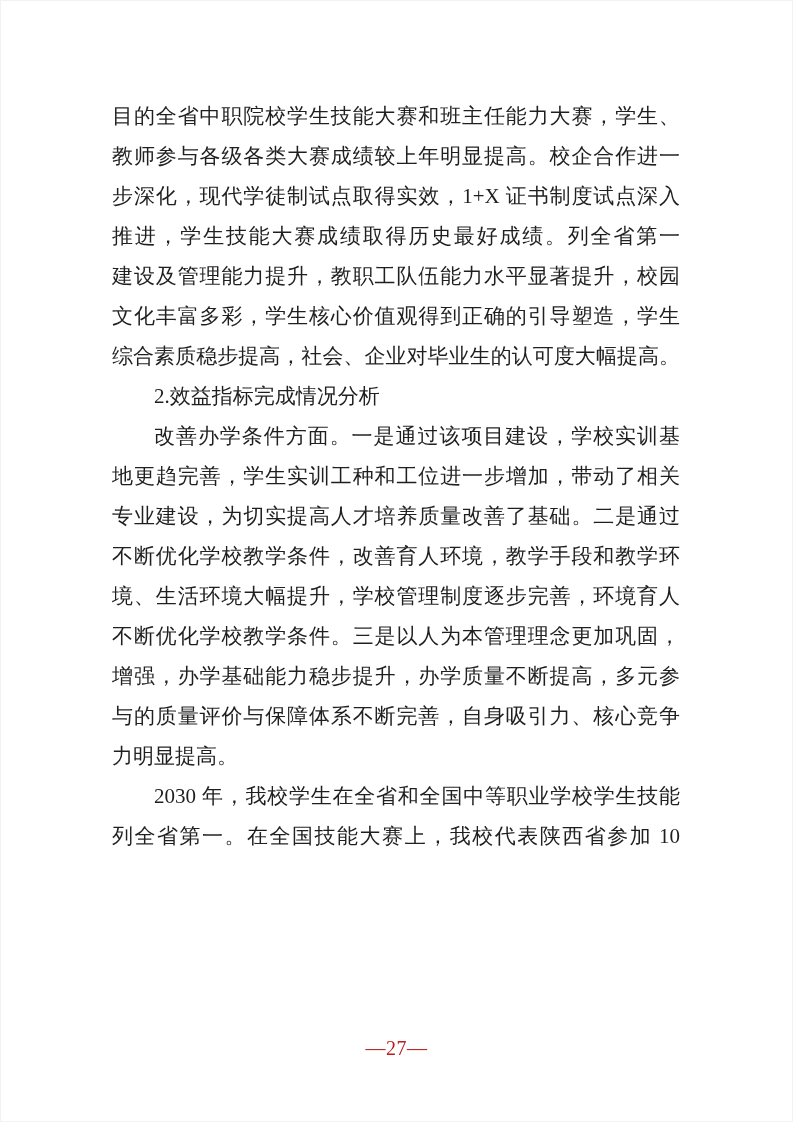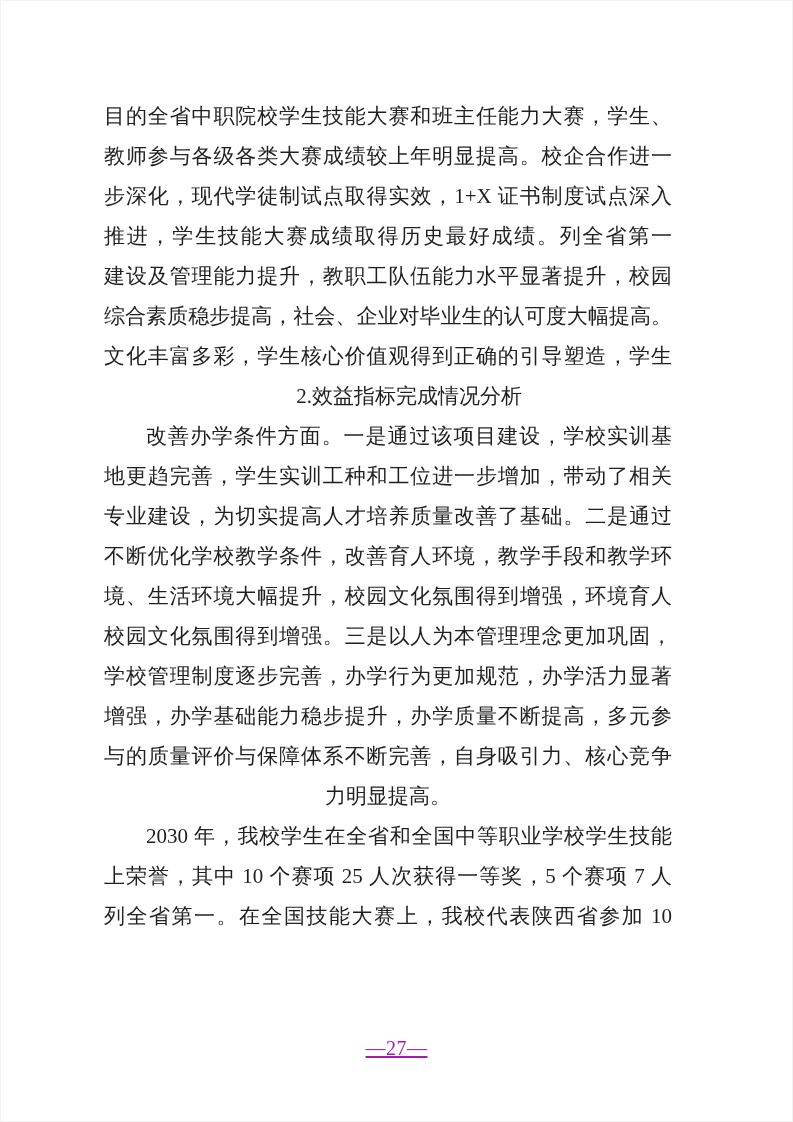--- a/index.html
+++ b/index.html
@@ -12,76 +12,72 @@
     width: 793px;
     height: 1122px;
     background: #ffffff;
     overflow: hidden;
     font-family: "Liberation Serif", "DejaVu Serif", serif;
     color: #1f1f1f;
     box-shadow: inset 0 0 0 1px #f2f2f2;
   }
   .body-text {
     position: absolute;
-    left: 104px;
+    left: 112px;
     top: 96px;
     width: 568px;
     font-size: 21px;
   }
   .line {
     height: 40px;
     line-height: 40px;
     overflow: hidden;
-    text-align: center;
   }
   
   .line.fill {
     text-align: justify;
     text-align-last: justify;
   }
   .line.indent {
     text-indent: 42px;
   }
   .footer {
     position: absolute;
     left: 0;
     right: 0;
     top: 1034px;
     height: 28px;
     line-height: 28px;
     text-align: center;
     font-size: 20px;
-    color: #a21caf;
+    color: #b91c1c;
     letter-spacing: 0.5px;
-    text-decoration: underline;
   }
 </style>
 </head>
 <body>
 
 <div class="page">
   <div class="body-text" id="body-text">
       <div class="line fill">目的全省中职院校学生技能大赛和班主任能力大赛，学生、</div>
       <div class="line fill">教师参与各级各类大赛成绩较上年明显提高。校企合作进一</div>
       <div class="line fill">步深化，现代学徒制试点取得实效，1+X 证书制度试点深入</div>
       <div class="line fill">推进，学生技能大赛成绩取得历史最好成绩。列全省第一</div>
       <div class="line fill">建设及管理能力提升，教职工队伍能力水平显著提升，校园</div>
+      <div class="line fill">文化丰富多彩，学生核心价值观得到正确的引导塑造，学生</div>
       <div class="line fill">综合素质稳步提高，社会、企业对毕业生的认可度大幅提高。</div>
-      <div class="line fill">文化丰富多彩，学生核心价值观得到正确的引导塑造，学生</div>
       <div class="line indent">2.效益指标完成情况分析</div>
       <div class="line indent fill">改善办学条件方面。一是通过该项目建设，学校实训基</div>
       <div class="line fill">地更趋完善，学生实训工种和工位进一步增加，带动了相关</div>
       <div class="line fill">专业建设，为切实提高人才培养质量改善了基础。二是通过</div>
       <div class="line fill">不断优化学校教学条件，改善育人环境，教学手段和教学环</div>
-      <div class="line fill">境、生活环境大幅提升，校园文化氛围得到增强，环境育人</div>
-      <div class="line fill">校园文化氛围得到增强。三是以人为本管理理念更加巩固，</div>
-      <div class="line fill">学校管理制度逐步完善，办学行为更加规范，办学活力显著</div>
+      <div class="line fill">境、生活环境大幅提升，学校管理制度逐步完善，环境育人</div>
+      <div class="line fill">不断优化学校教学条件。三是以人为本管理理念更加巩固，</div>
       <div class="line fill">增强，办学基础能力稳步提升，办学质量不断提高，多元参</div>
       <div class="line fill">与的质量评价与保障体系不断完善，自身吸引力、核心竞争</div>
       <div class="line">力明显提高。</div>
       <div class="line indent fill">2030 年，我校学生在全省和全国中等职业学校学生技能</div>
-      <div class="line fill">上荣誉，其中 10 个赛项 25 人次获得一等奖，5 个赛项 7 人</div>
       <div class="line fill">列全省第一。在全国技能大赛上，我校代表陕西省参加 10</div>
     </div>
   <div class="footer">
     <span>—27—</span>
   </div>
 </div>
 
 </body></html>

